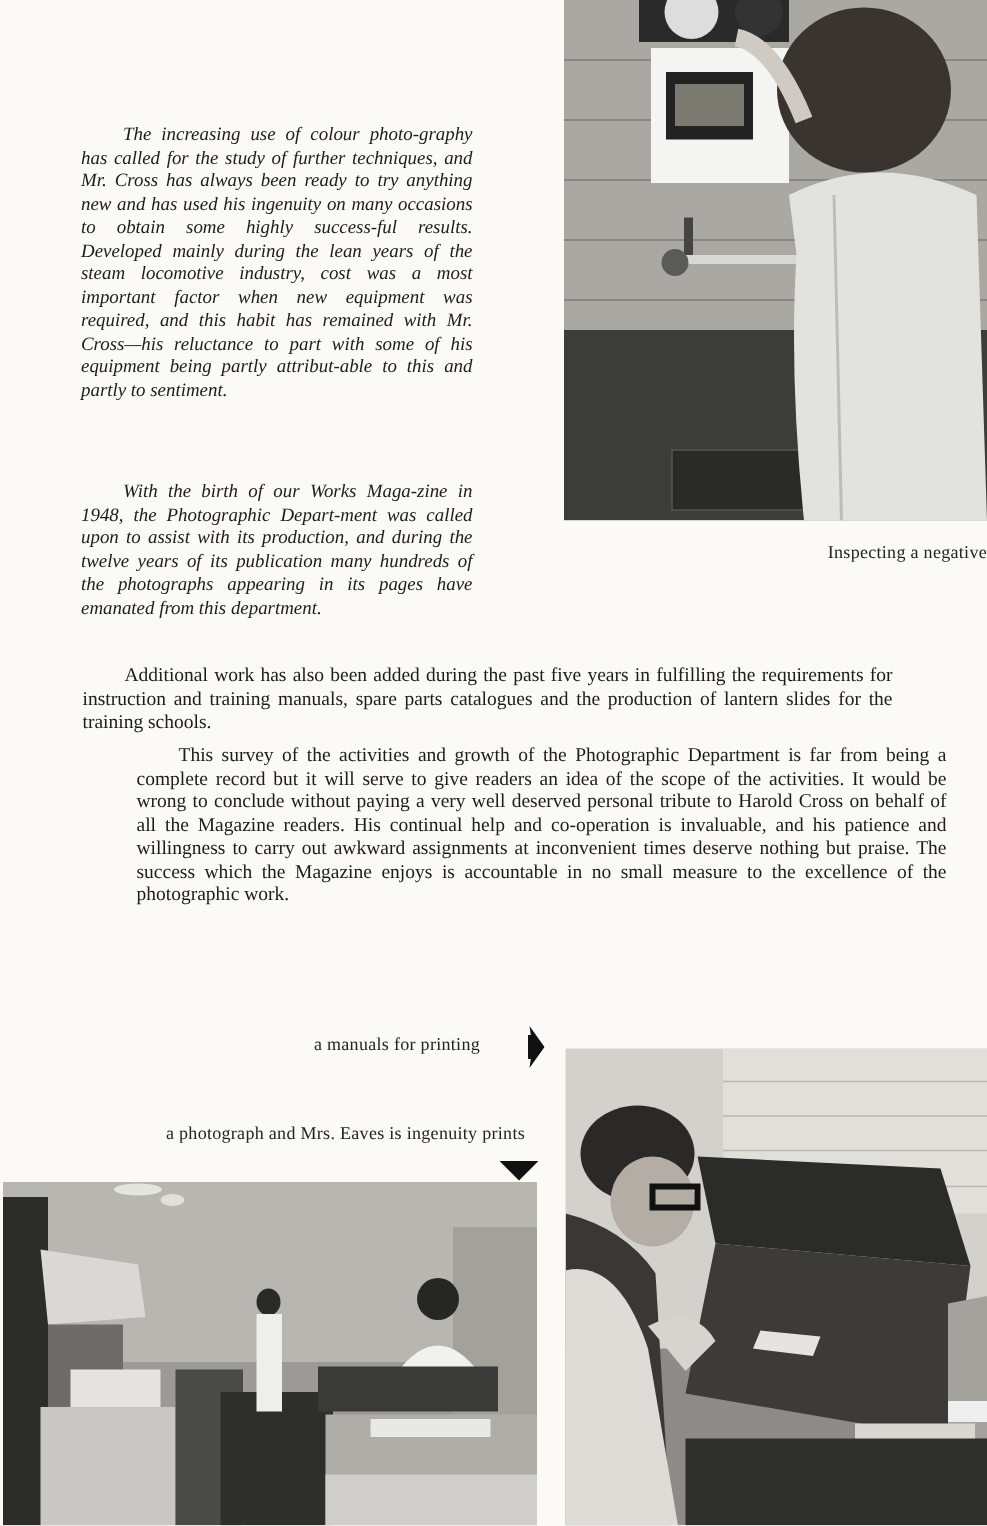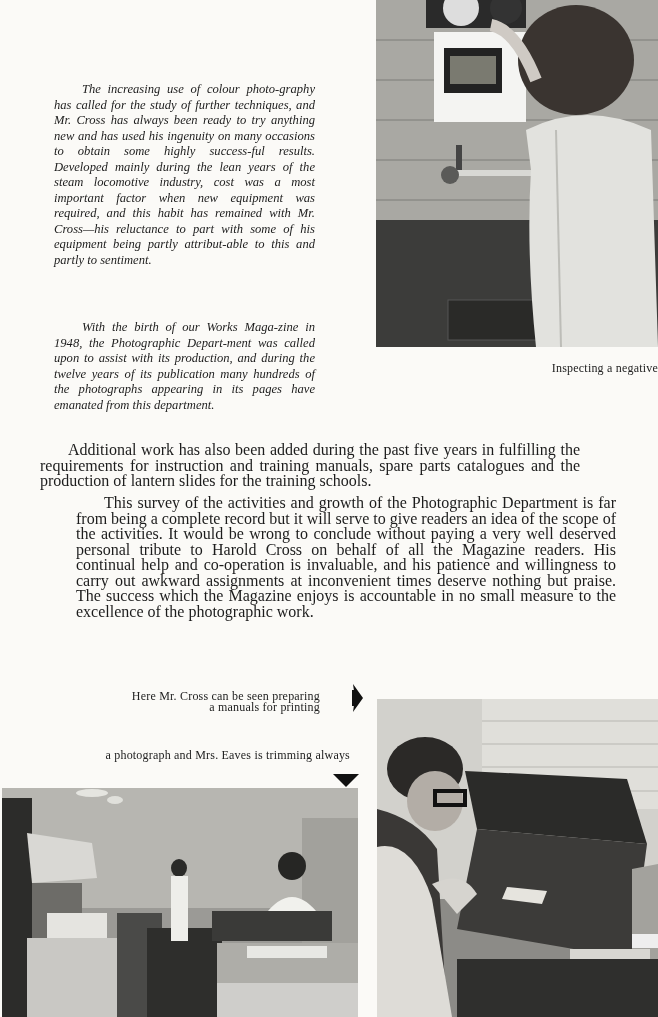--- a/index.html
+++ b/index.html
@@ -9,22 +9,22 @@
     font-family:"Liberation Serif", "DejaVu Serif", serif;
   }
   .col-text {
     position:absolute; left:54px; width:261px;
     font-size:12.6px; line-height:15.5px; text-align:justify;
   }
   .col-text p { margin:0; text-indent:28px;font-style:italic; }
   #p1 { top:82px; }
   #p2 { top:320px; }
   .wide-text {
-    position:absolute; left:40px; width:540px;
-    font-size:16px; line-height:15.5px; text-align:justify;
+    position:absolute; left:55px; width:540px;
+    font-size:13px; line-height:15.5px; text-align:justify;
   }
   .wide-text p { margin:0; text-indent:28px; }
   #p3 { top:442px; }
   #p4 { top:495px;margin-left:36px; }
 
   .photo { position:absolute; overflow:hidden; }
   .caption {
     position:absolute; font-size:12px; line-height:11px; text-align:right;
     color:#222; letter-spacing:0.2px;
   }
@@ -77,32 +77,31 @@
 
     <ellipse cx="200" cy="60" rx="58" ry="55" fill="#3a3430"></ellipse>
     <path d="M150 130 Q210 100 275 130 L282 347 L160 347 Q150 250 155 170 Z" fill="#e2e2de"></path>
     <path d="M180 130 L185 347" stroke="#bdbdb8" stroke-width="2"></path>
     <path d="M115 25 Q140 30 160 80" stroke="#cfcac4" stroke-width="12" fill="none"></path>
   </svg>
 </div>
 <div class="caption" style="left:376px; top:363px; width:282px;">Inspecting a negative</div>
 
 <div class="caption" style="left:30px; top:691px; width:290px;">
-  <div>Here Mr. Cross can be seen preparing</div>
   <div>a manuals for printing</div>
 </div>
 <div class="arrow" style="left:352px; top:684px;">
   <svg width="12" height="28" viewBox="0 0 12 28">
       <path d="M1 0 L11 14 L1 28 L3 14 Z" fill="#111"></path>
       <rect x="0" y="6" width="4" height="16" fill="#111"></rect>
     </svg>
 </div>
 
 <div class="caption" style="left:30px; top:750px; width:320px;">
-  <div>a photograph and Mrs. Eaves is trimming always</div>
+  <div>a photograph and Mrs. Eaves is ingenuity prints</div>
 </div>
 <div class="arrow" style="left:333px; top:774px;">
   <svg width="26" height="14" viewBox="0 0 26 14">
       <path d="M0 0 L26 0 L13 13 Z" fill="#111"></path>
       <rect x="7" y="0" width="12" height="5" fill="#111"></rect>
     </svg>
 </div>
 
 <div class="photo" style="left:2px; top:788px; width:356px; height:229px;">
   <svg width="356" height="229" viewBox="0 0 356 229">

